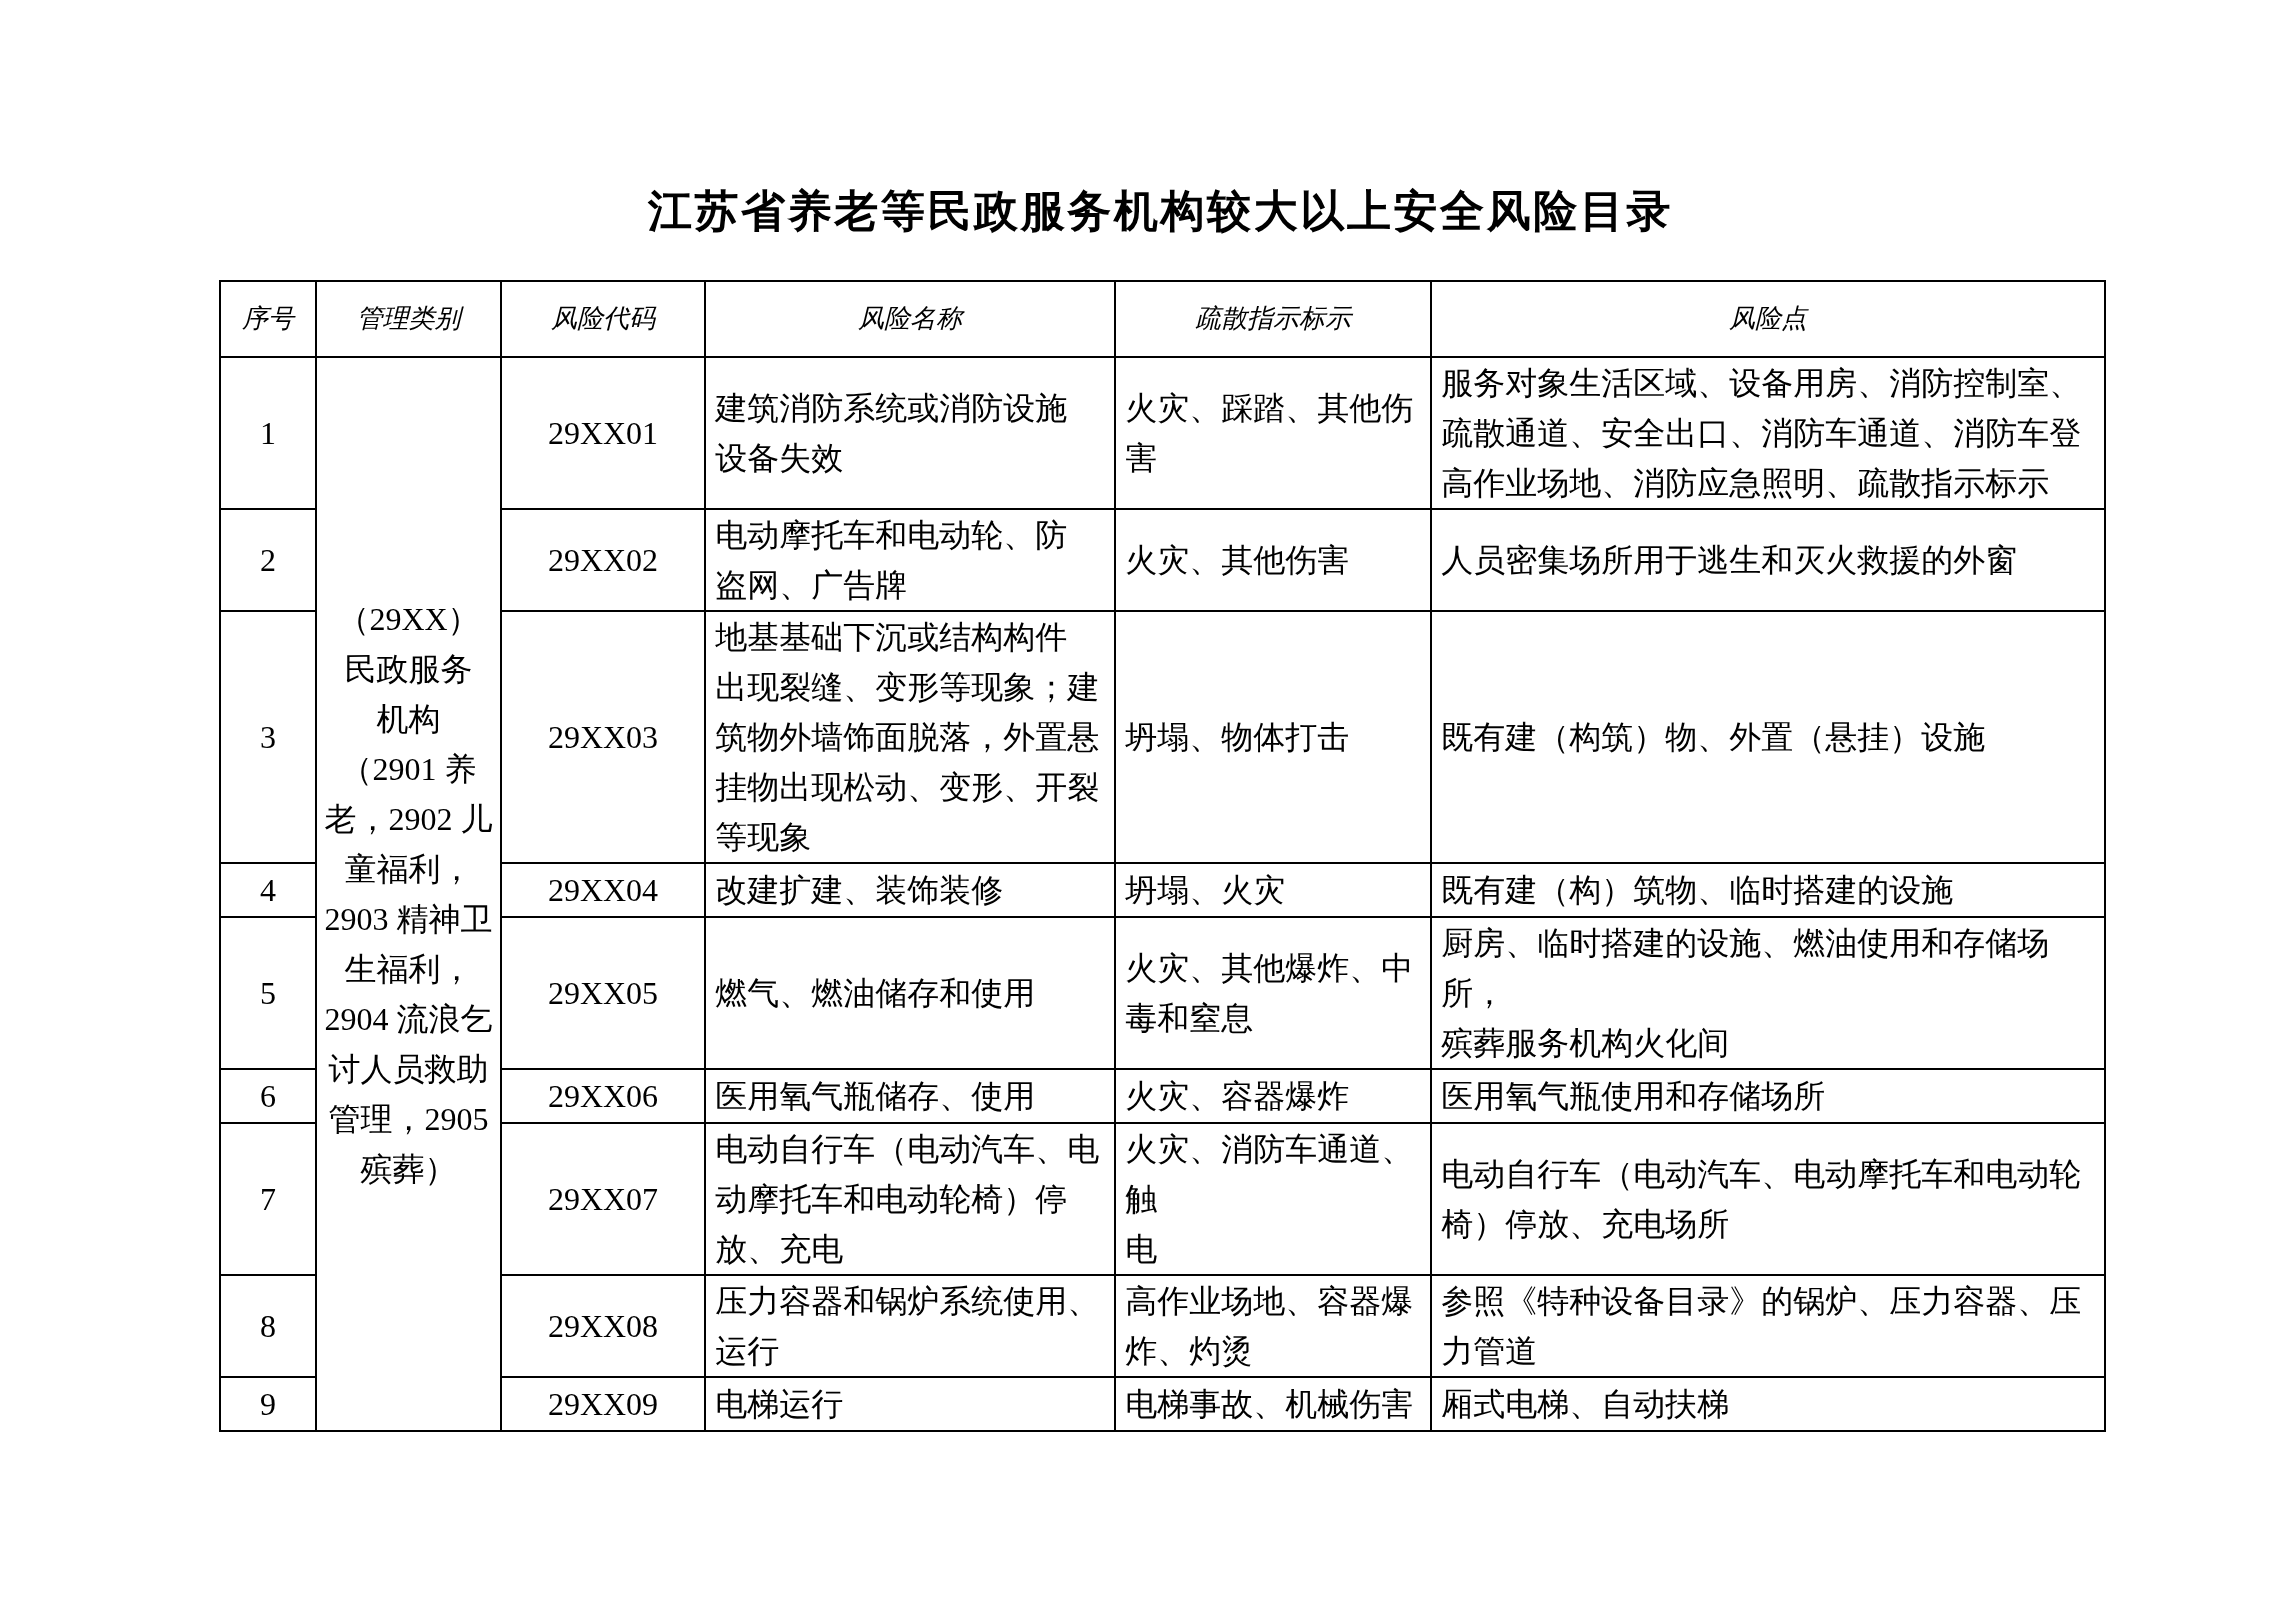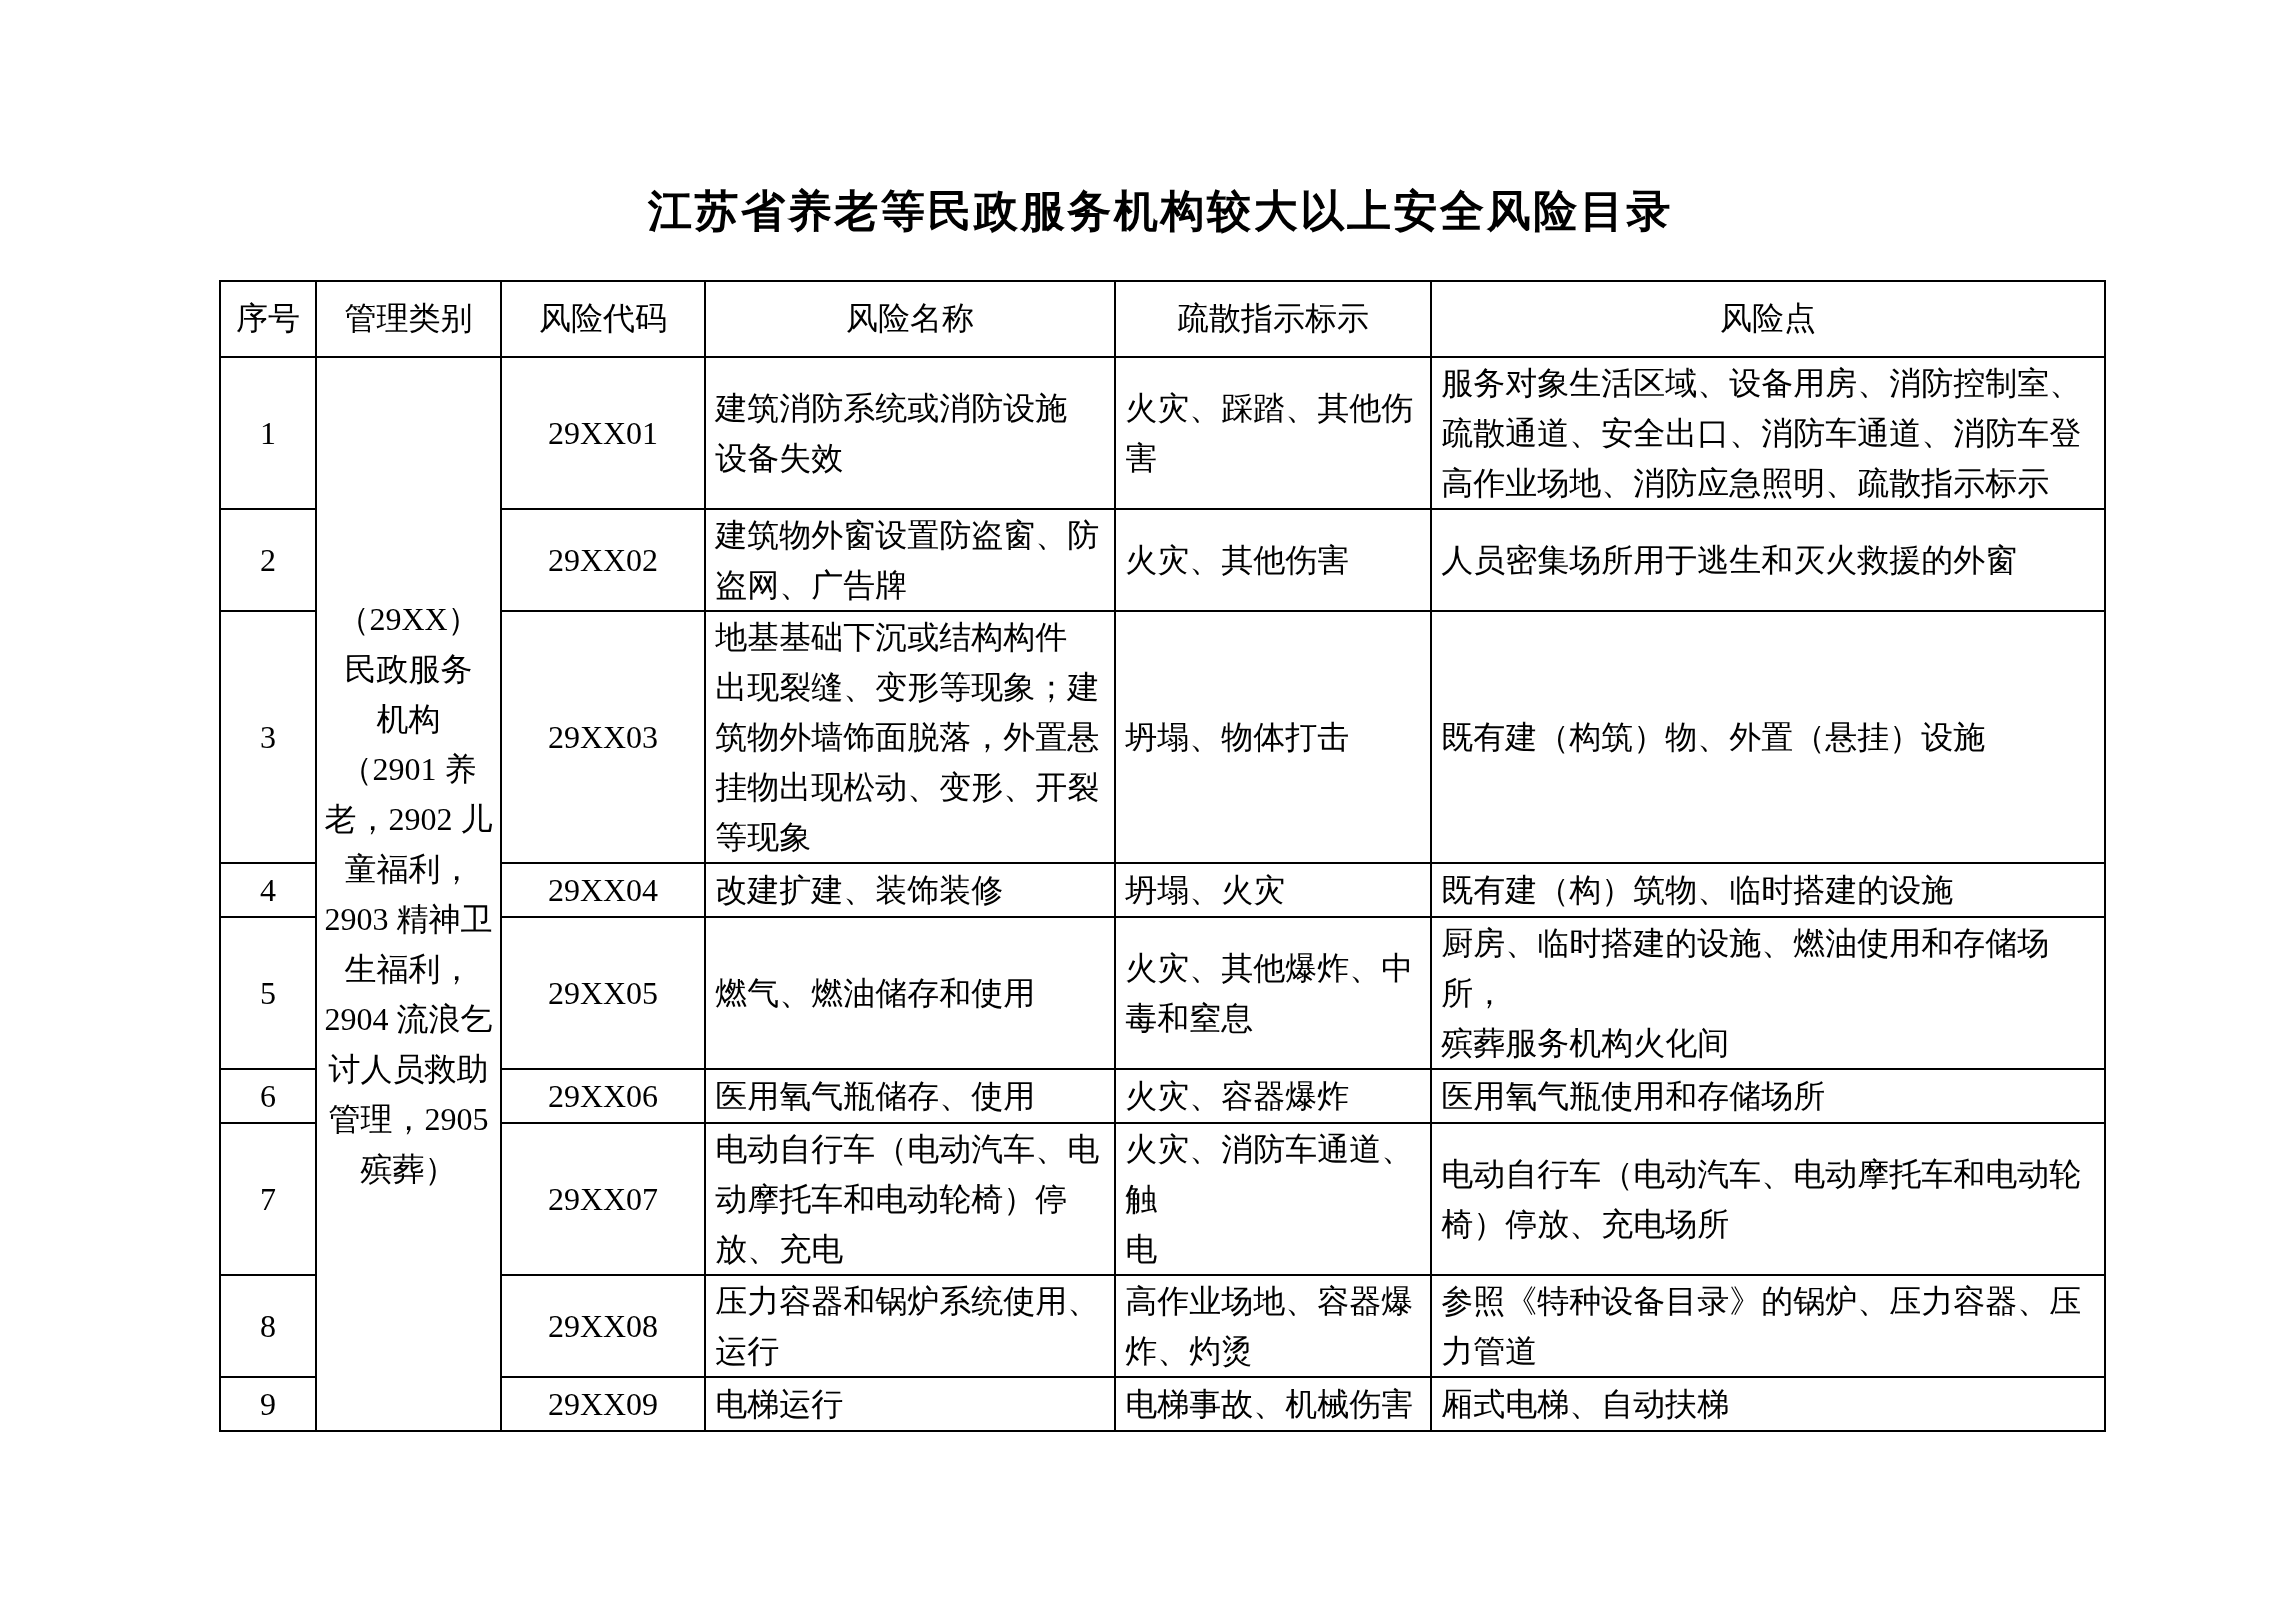--- a/index.html
+++ b/index.html
@@ -38,21 +38,22 @@
     border-top-width: 2.6px;
     border-bottom-width: 2.6px;
     font-weight: normal;
     font-size: 32px;
     vertical-align: middle;
     overflow: hidden;
   }
   .risk-table th {
     height: 72px;
     text-align: center;
-    font-size: 32px;
+    font-size: 26px;
+    font-style: italic;
   }
   td.c-center {
     text-align: center;
   }
   td.c-text {
     text-align: left;
     padding: 0 9.2px;
     white-space: pre-line;
     line-height: 50px;
   }
@@ -112,21 +113,21 @@
 设备失效</td>
         <td class="c-text">火灾、踩踏、其他伤
 害</td>
         <td class="c-text">服务对象生活区域、设备用房、消防控制室、
 疏散通道、安全出口、消防车通道、消防车登
 高作业场地、消防应急照明、疏散指示标示</td>
       </tr>
       <tr>
         <td class="c-center c-num">2</td>
         <td class="c-center c-code">29XX02</td>
-        <td class="c-text">建筑物外窗设置防盗窗、防
+        <td class="c-text">电动摩托车和电动轮、防
 盗网、广告牌</td>
         <td class="c-text">火灾、其他伤害</td>
         <td class="c-text">人员密集场所用于逃生和灭火救援的外窗</td>
       </tr>
       <tr>
         <td class="c-center c-num">3</td>
         <td class="c-center c-code">29XX03</td>
         <td class="c-text">地基基础下沉或结构构件
 出现裂缝、变形等现象；建
 筑物外墙饰面脱落，外置悬

